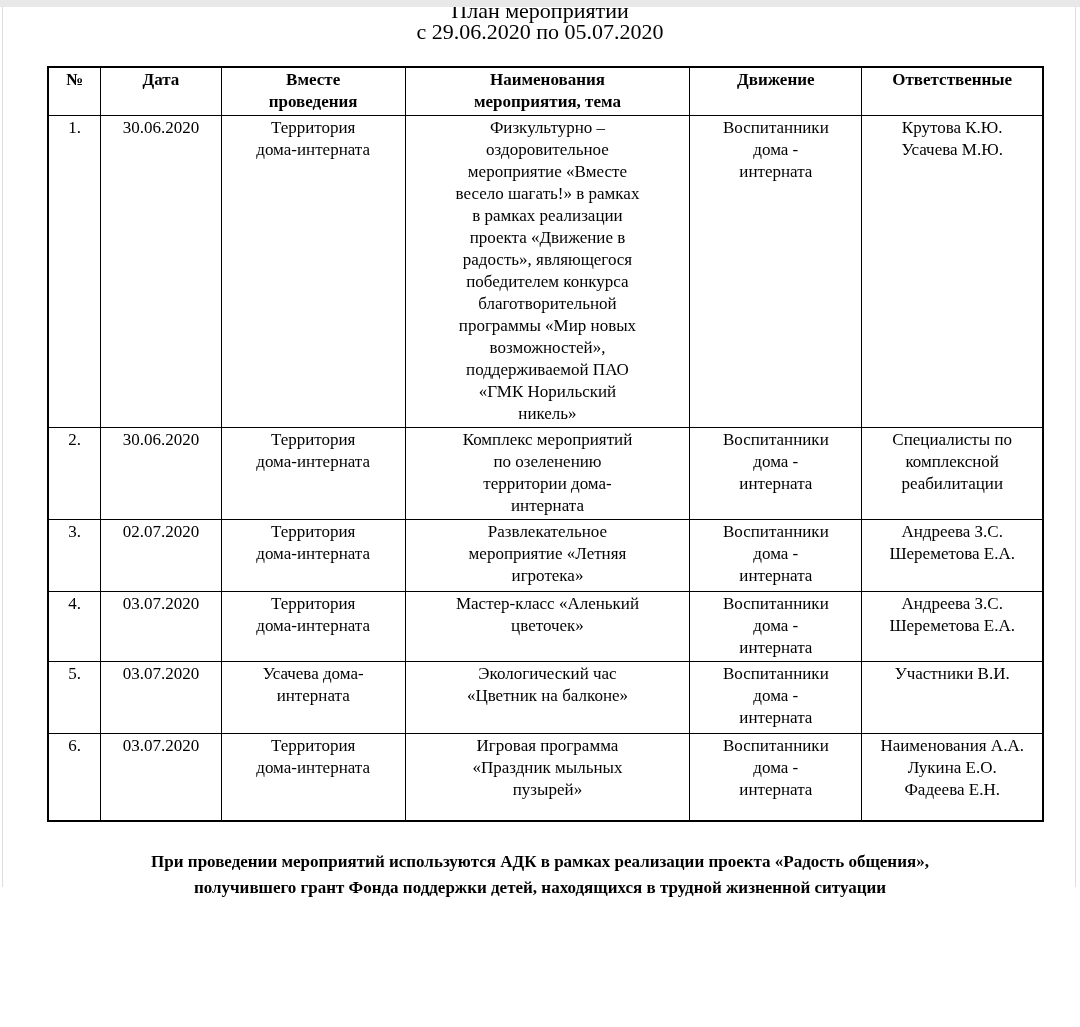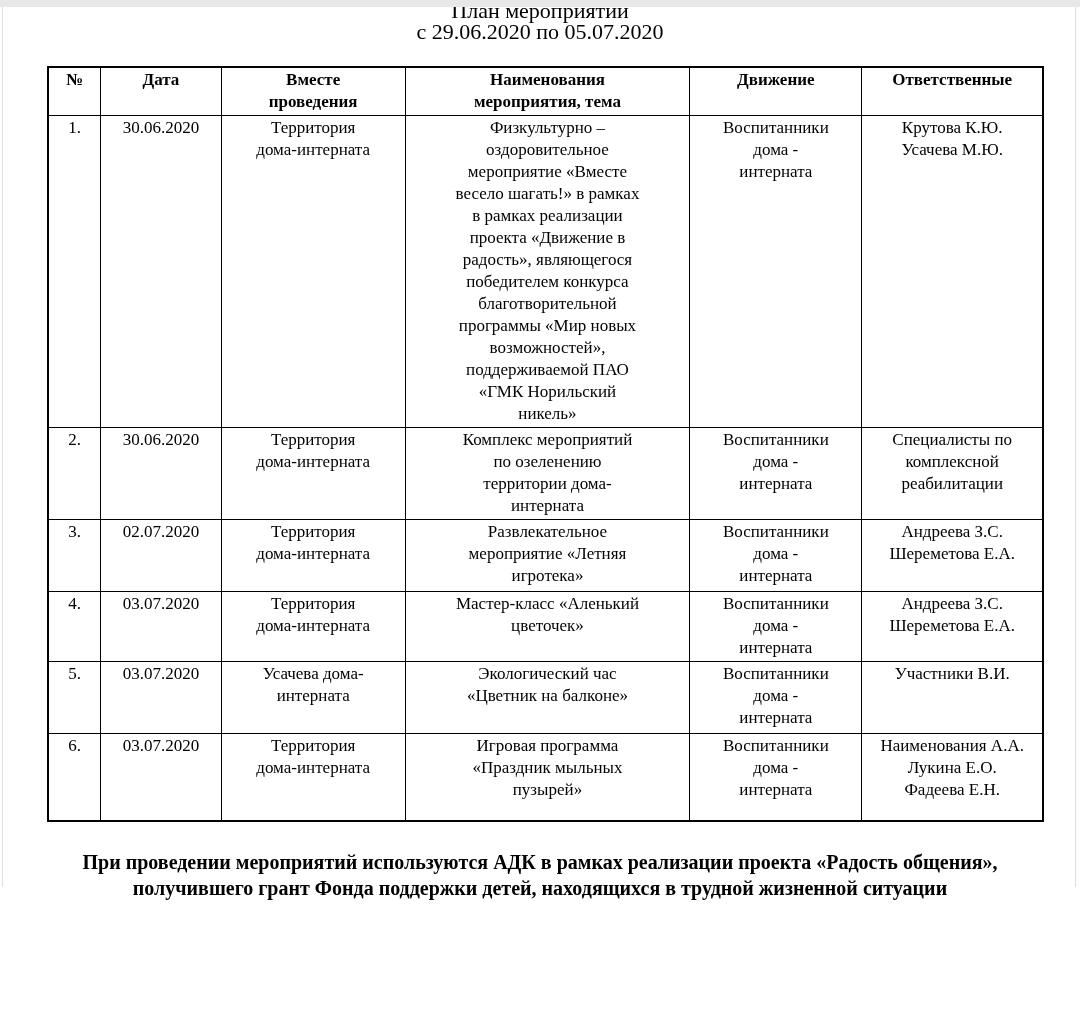--- a/index.html
+++ b/index.html
@@ -67,21 +67,21 @@
   tr.row-2 { height: 72px; }
   tr.row-3 { height: 66px; }
   tr.row-4 { height: 72px; }
   tr.row-5 { height: 87px; }
 
   .footer-note {
     margin: 27px auto 0 auto;
     width: 1030px;
     text-align: center;
     font-weight: bold;
-    font-size: 20px;
+    font-size: 17px;
     line-height: 26px;
     white-space: pre-line;
   }
 </style>
 </head>
 <body>
 
 <div class="top-strip"></div>
 <div class="edge-line left"></div>
 <div class="edge-line right"></div>

